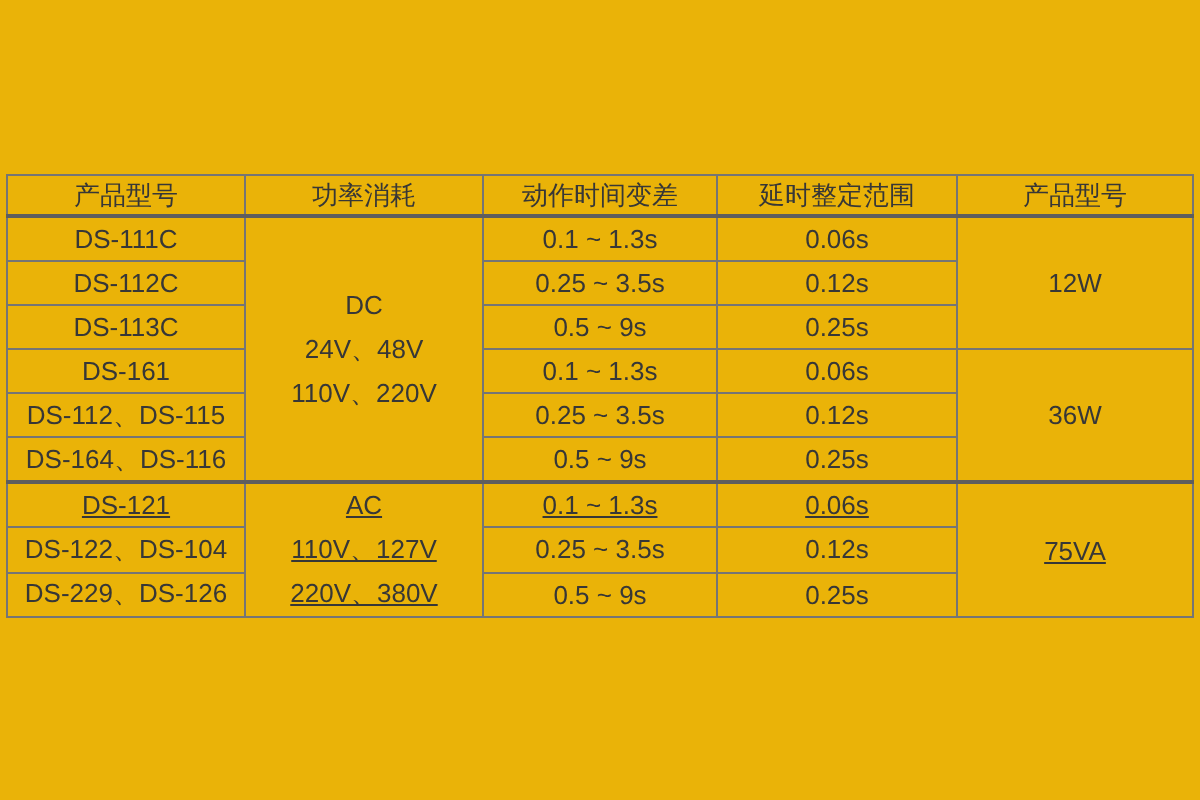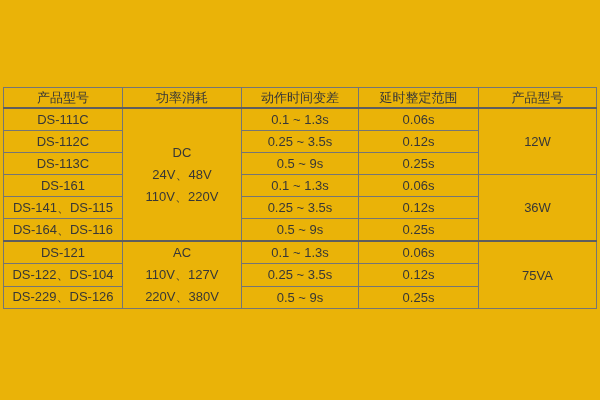--- a/index.html
+++ b/index.html
@@ -32,20 +32,21 @@
   }
   .spec-table thead th {
     height: 19px;
     border-bottom-width: 2px;
     border-bottom-color: #5e5e5e;
   }
   .spec-table tbody td { height: 21px; margin-top: 30px; }
   .spec-table tr.group-start td {
     border-top-width: 2px;
     border-top-color: #5e5e5e;
+    text-decoration: underline;
   }
   .voltage-cell .voltage-line { line-height: 22px; }
 </style>
 </head>
 <body>
 
 <div class="canvas">
   <table class="spec-table">
     <colgroup>
       <col style="width:119px">
@@ -85,21 +86,21 @@
           <td>0.5 ~ 9s</td>
           <td>0.25s</td>
         </tr>
         <tr>
           <td>DS-161</td>
           <td>0.1 ~ 1.3s</td>
           <td>0.06s</td>
           <td rowspan="3">36W</td>
         </tr>
         <tr>
-          <td>DS-141、DS-115</td>
+          <td>DS-112、DS-115</td>
           <td>0.25 ~ 3.5s</td>
           <td>0.12s</td>
         </tr>
         <tr>
           <td>DS-164、DS-116</td>
           <td>0.5 ~ 9s</td>
           <td>0.25s</td>
         </tr>
         <tr class="group-start">
           <td>DS-121</td>

